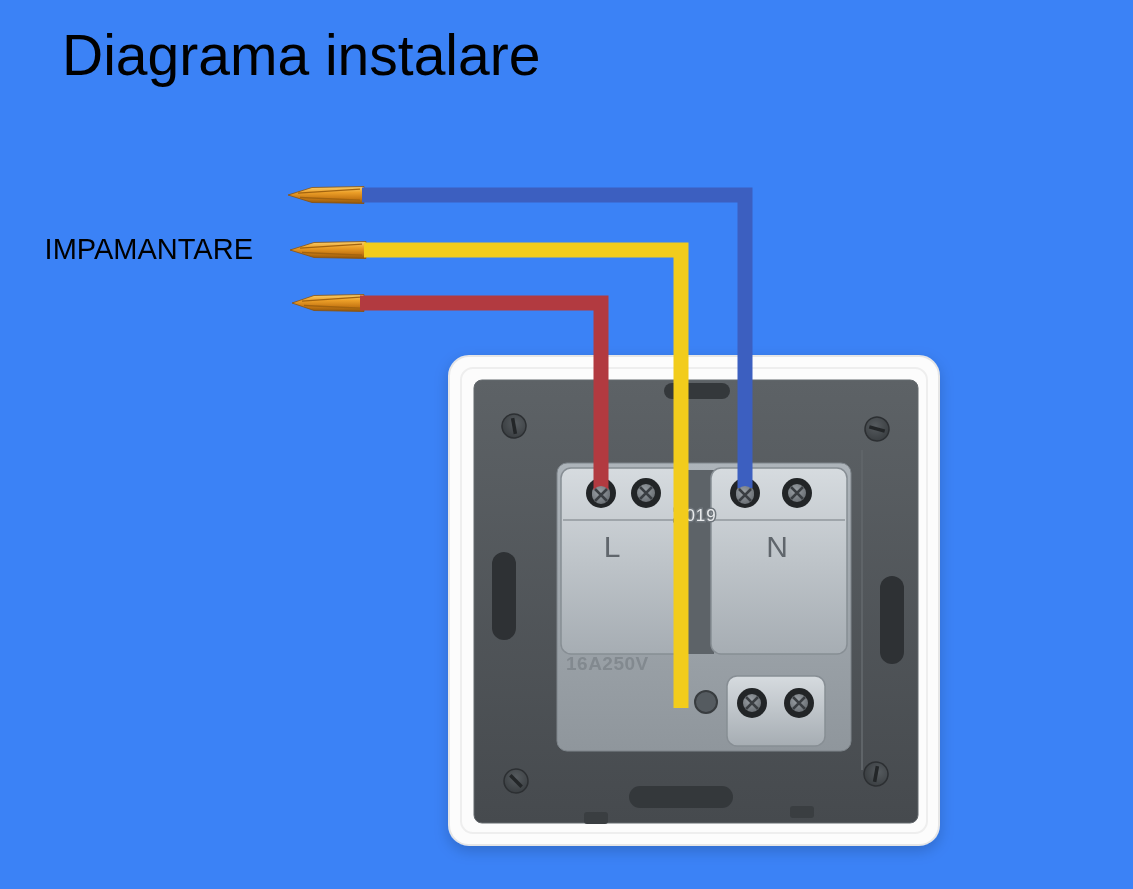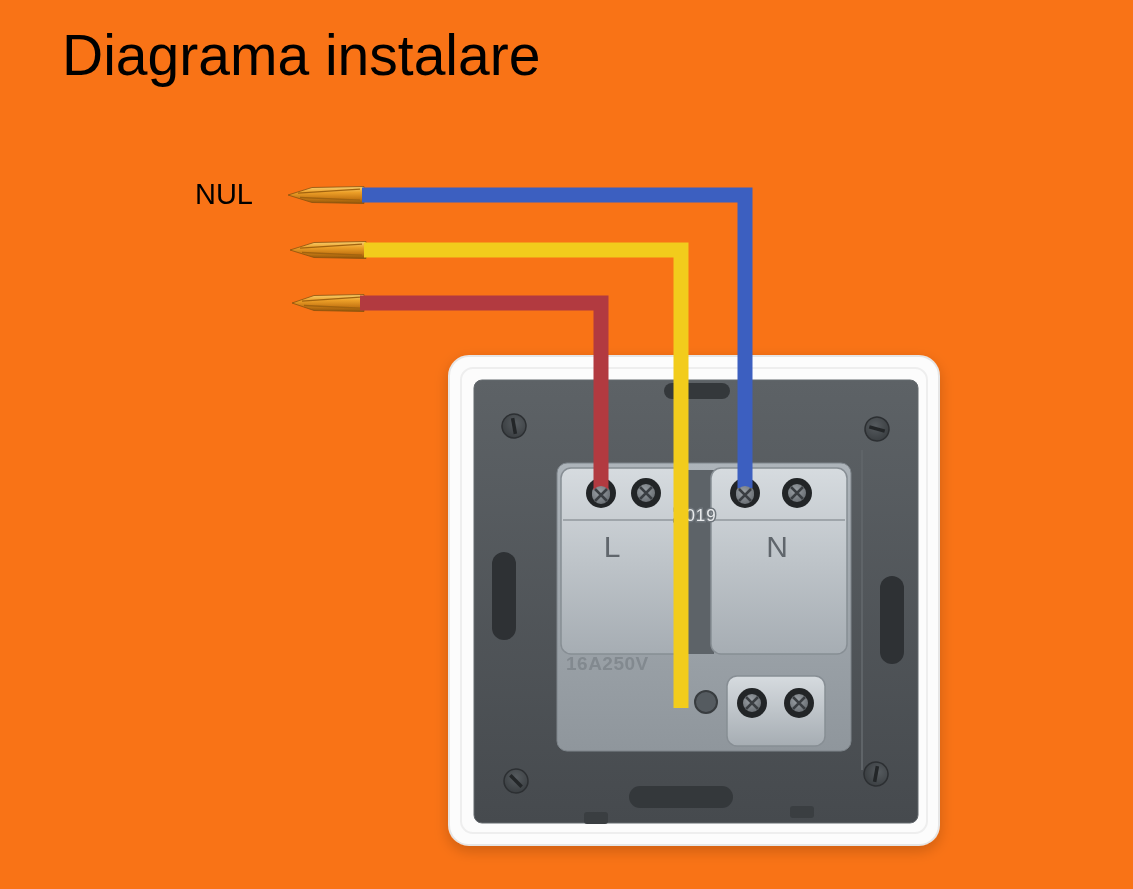--- a/index.html
+++ b/index.html
@@ -1,32 +1,32 @@
 <!DOCTYPE html>
 <html><head>
 <meta charset="utf-8">
 <style>
   html,body{margin:0;padding:0;background:#ffffff;}
-  .canvas{position:relative;width:1133px;height:889px;background:#f97316;overflow:hidden;
+  .canvas{position:relative;width:1133px;height:889px;background:#3b82f6;overflow:hidden;
           font-family:"Liberation Sans",sans-serif;}
   .title{position:absolute;left:62px;top:22px;margin:0;font-size:57px;font-weight:400;
          color:#000;white-space:nowrap;}
   .wire-label{position:absolute;left:0;width:253px;text-align:right;font-size:29px;
               line-height:32px;color:#000;white-space:nowrap;}
   svg.diagram{position:absolute;left:0;top:0;display:block;}
   svg text{font-family:"Liberation Sans",sans-serif;}
 </style>
 </head>
 <body>
 
 <div class="canvas">
 
   <h1 class="title">Diagrama instalare</h1>
 
-  <div class="wire-label" style="top:178px">NUL</div>
+  <div class="wire-label" style="top:233px">IMPAMANTARE</div>
 
   <svg class="diagram" width="1133" height="889" viewBox="0 0 1133 889">
 
     <defs>
       <linearGradient id="copperGrad" x1="0" y1="0" x2="0" y2="1">
         <stop offset="0" stop-color="#f8d070"></stop>
         <stop offset="0.35" stop-color="#ec9f28"></stop>
         <stop offset="0.7" stop-color="#c97a14"></stop>
         <stop offset="1" stop-color="#8f5509"></stop>
       </linearGradient>

